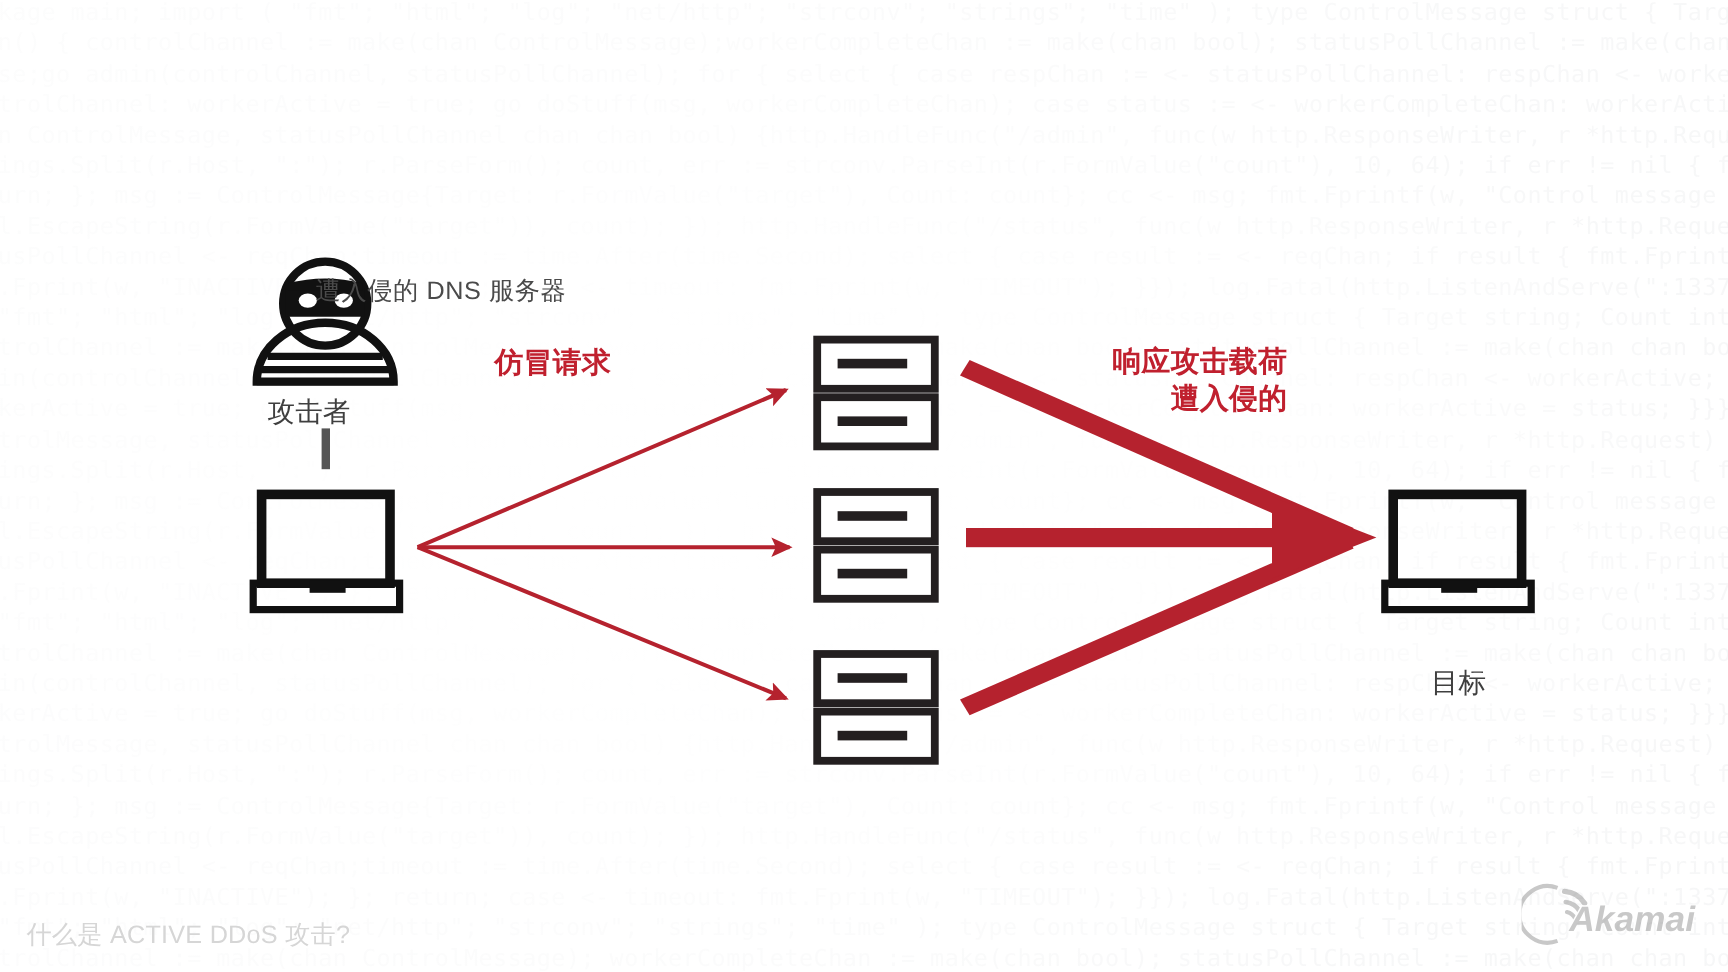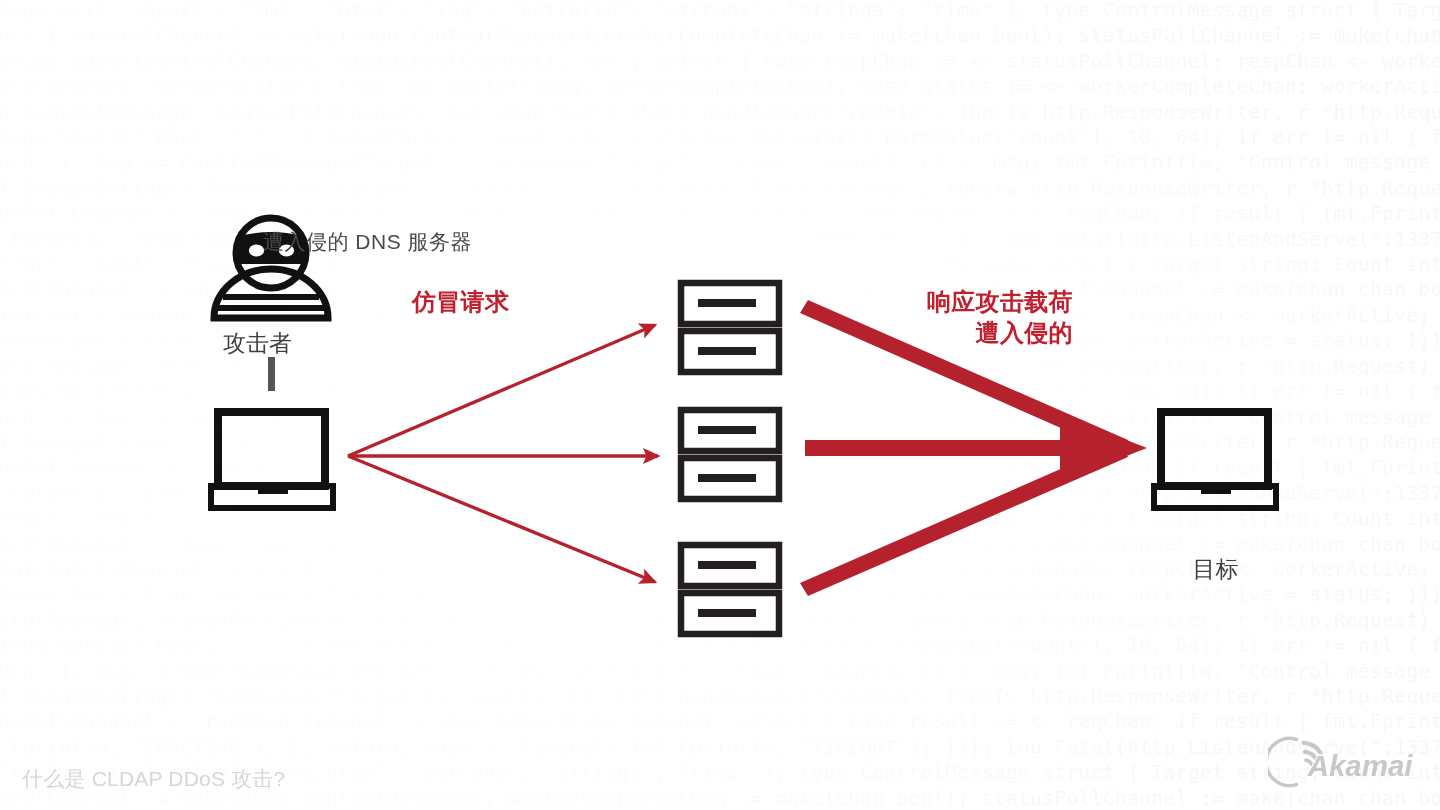--- a/index.html
+++ b/index.html
@@ -207,21 +207,21 @@
 
   <div class="lbl" id="target-label">目标</div>
 
   <div class="lbl" id="spoof-label">仿冒请求</div>
 
   <div class="lbl" id="payload-label">
     <span>响应攻击载荷</span>
     <span>遭入侵的</span>
   </div>
 
-  <div class="lbl" id="caption">什么是 CLDAP DDoS 攻击?</div>
+  <div class="lbl" id="caption">什么是 ACTIVE DDoS 攻击?</div>
 
   <svg id="akamai-logo" viewBox="0 0 320 110">
     <g fill="none" stroke="#8d8d8d">
       <path d="M58,10 A48,48 0 1 0 58,100" stroke-width="7"></path>
       <path d="M70,16 A44,44 0 0 1 104,36" stroke-width="9" stroke-linecap="round"></path>
       <path d="M72,34 A33,33 0 0 1 96,50" stroke-width="8" stroke-linecap="round"></path>
       <path d="M74,51 A22,22 0 0 1 88,62" stroke-width="7" stroke-linecap="round"></path>
     </g>
     <text x="78" y="84" font-family="'Liberation Sans', sans-serif" font-size="60" font-weight="bold" font-style="italic" fill="#8d8d8d" stroke="#ffffff" stroke-width="5" paint-order="stroke" stroke-linejoin="round">Akamai</text>
   </svg>

